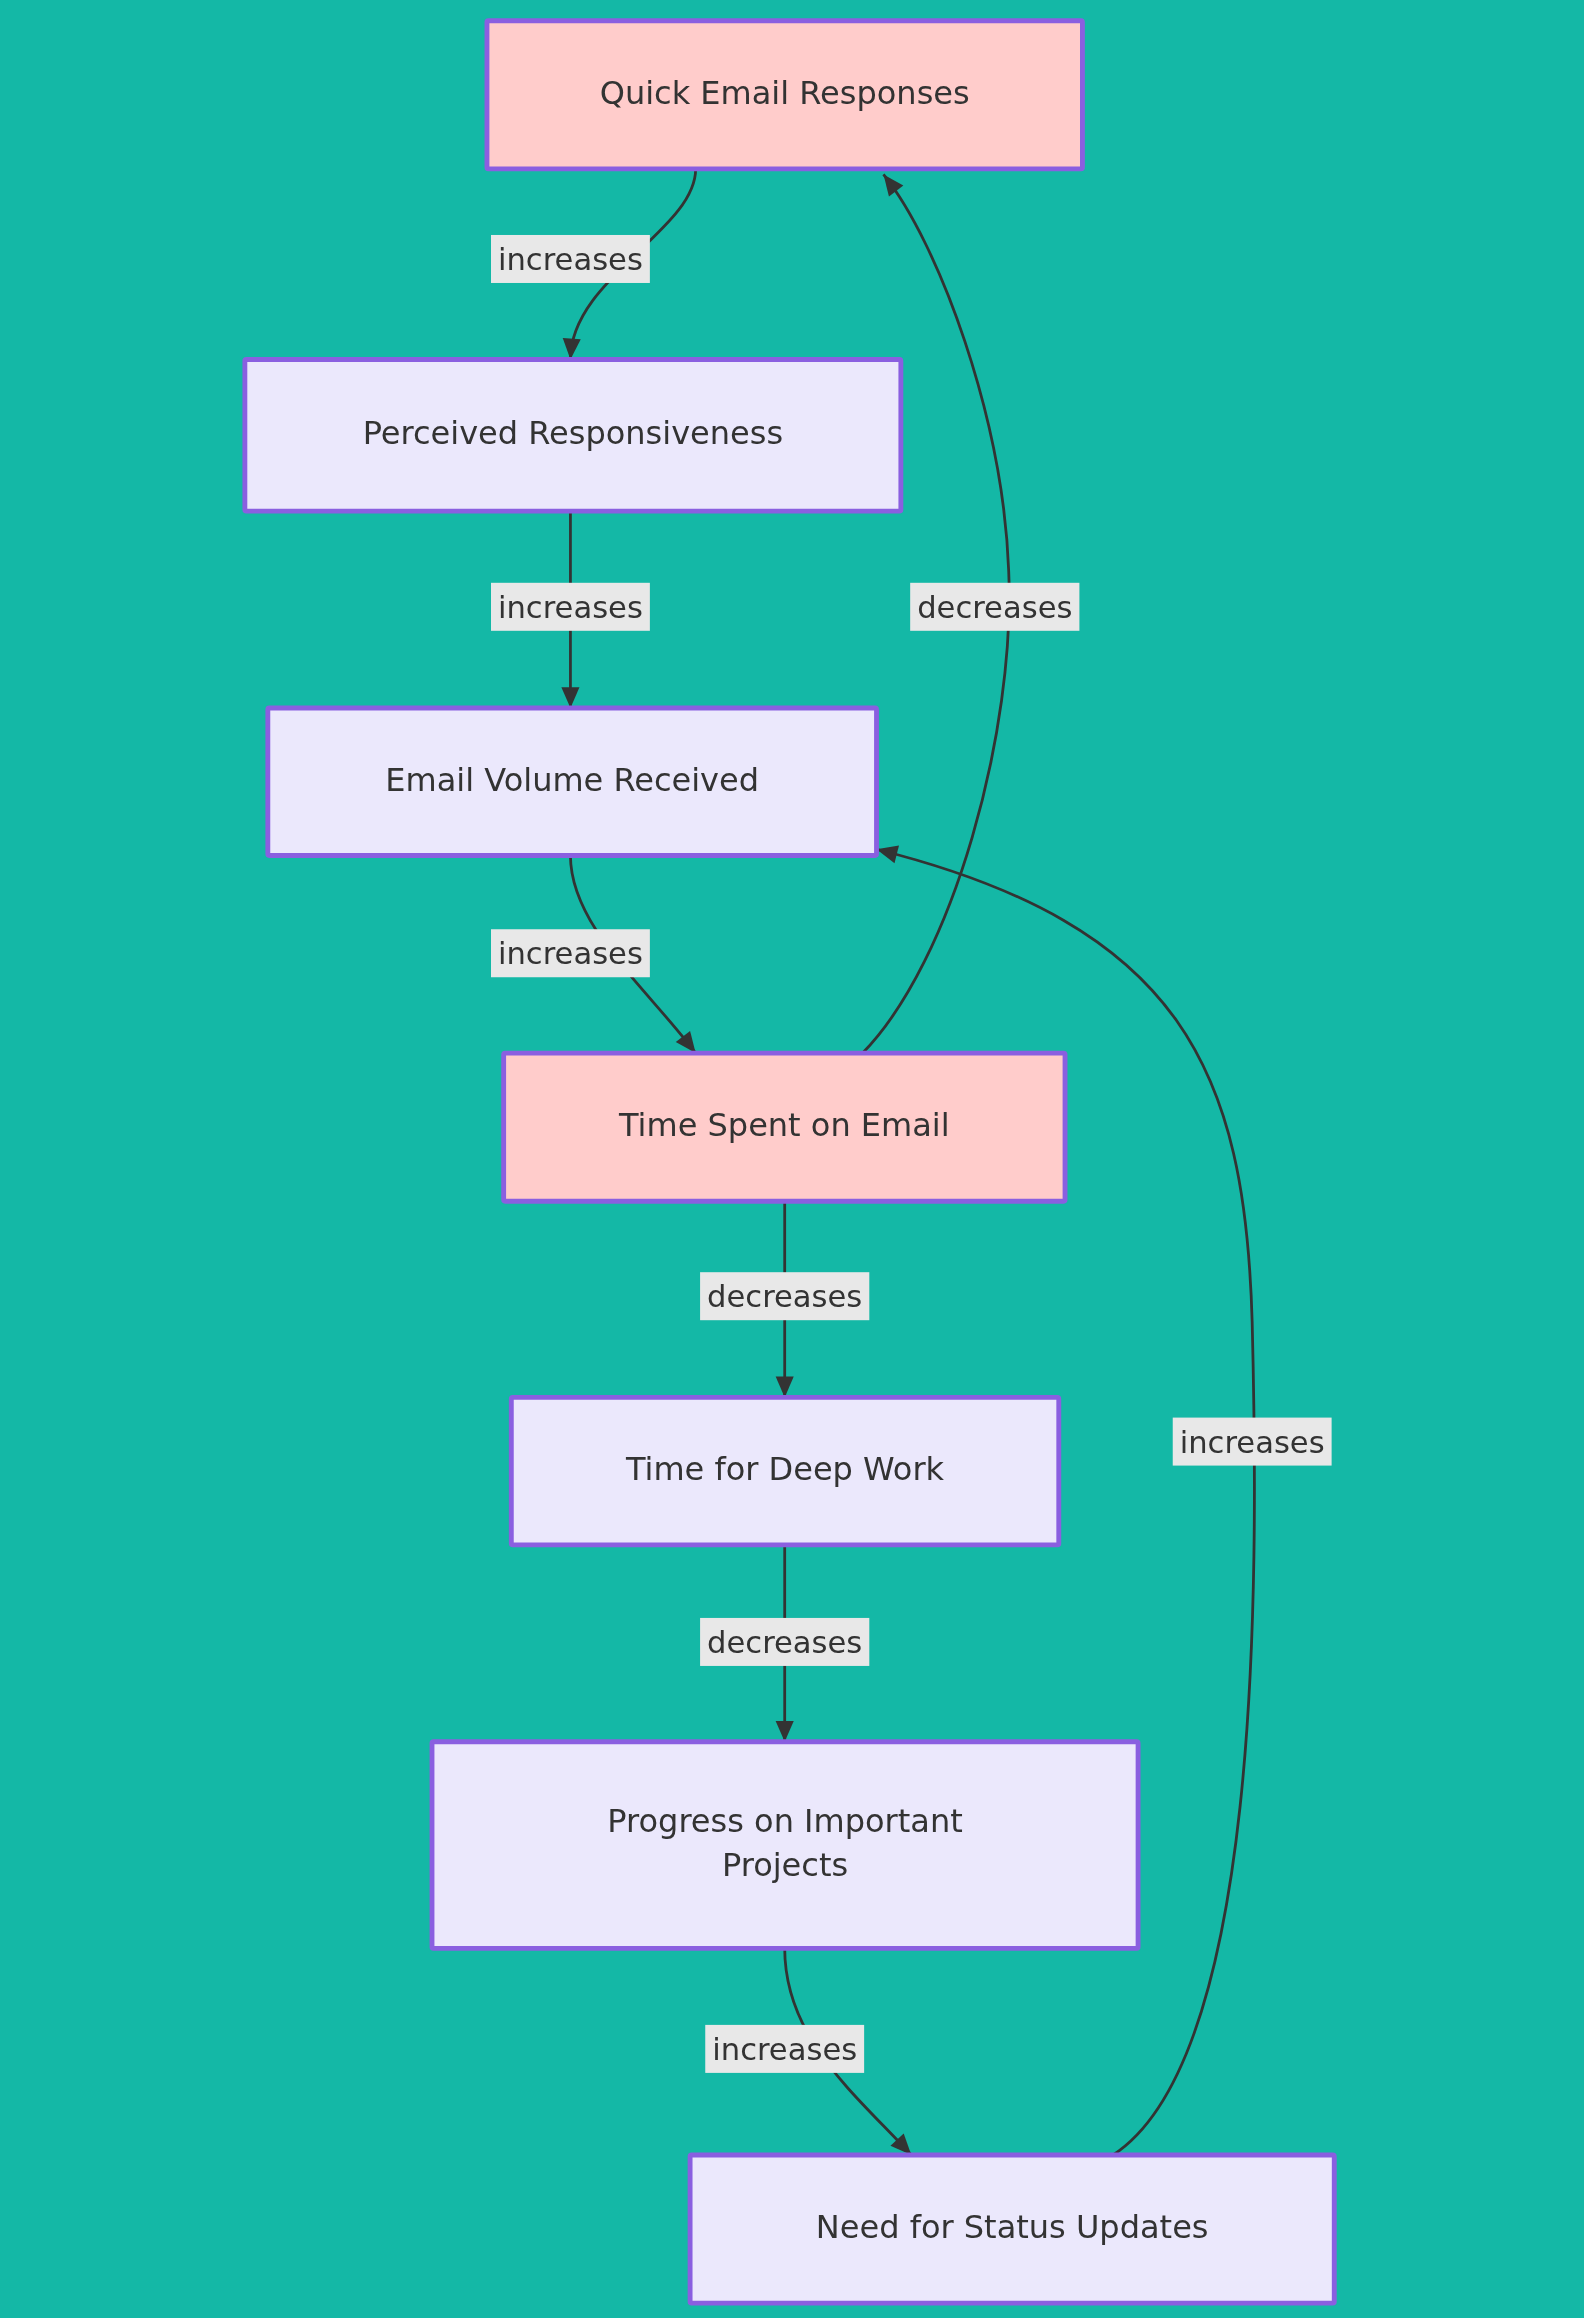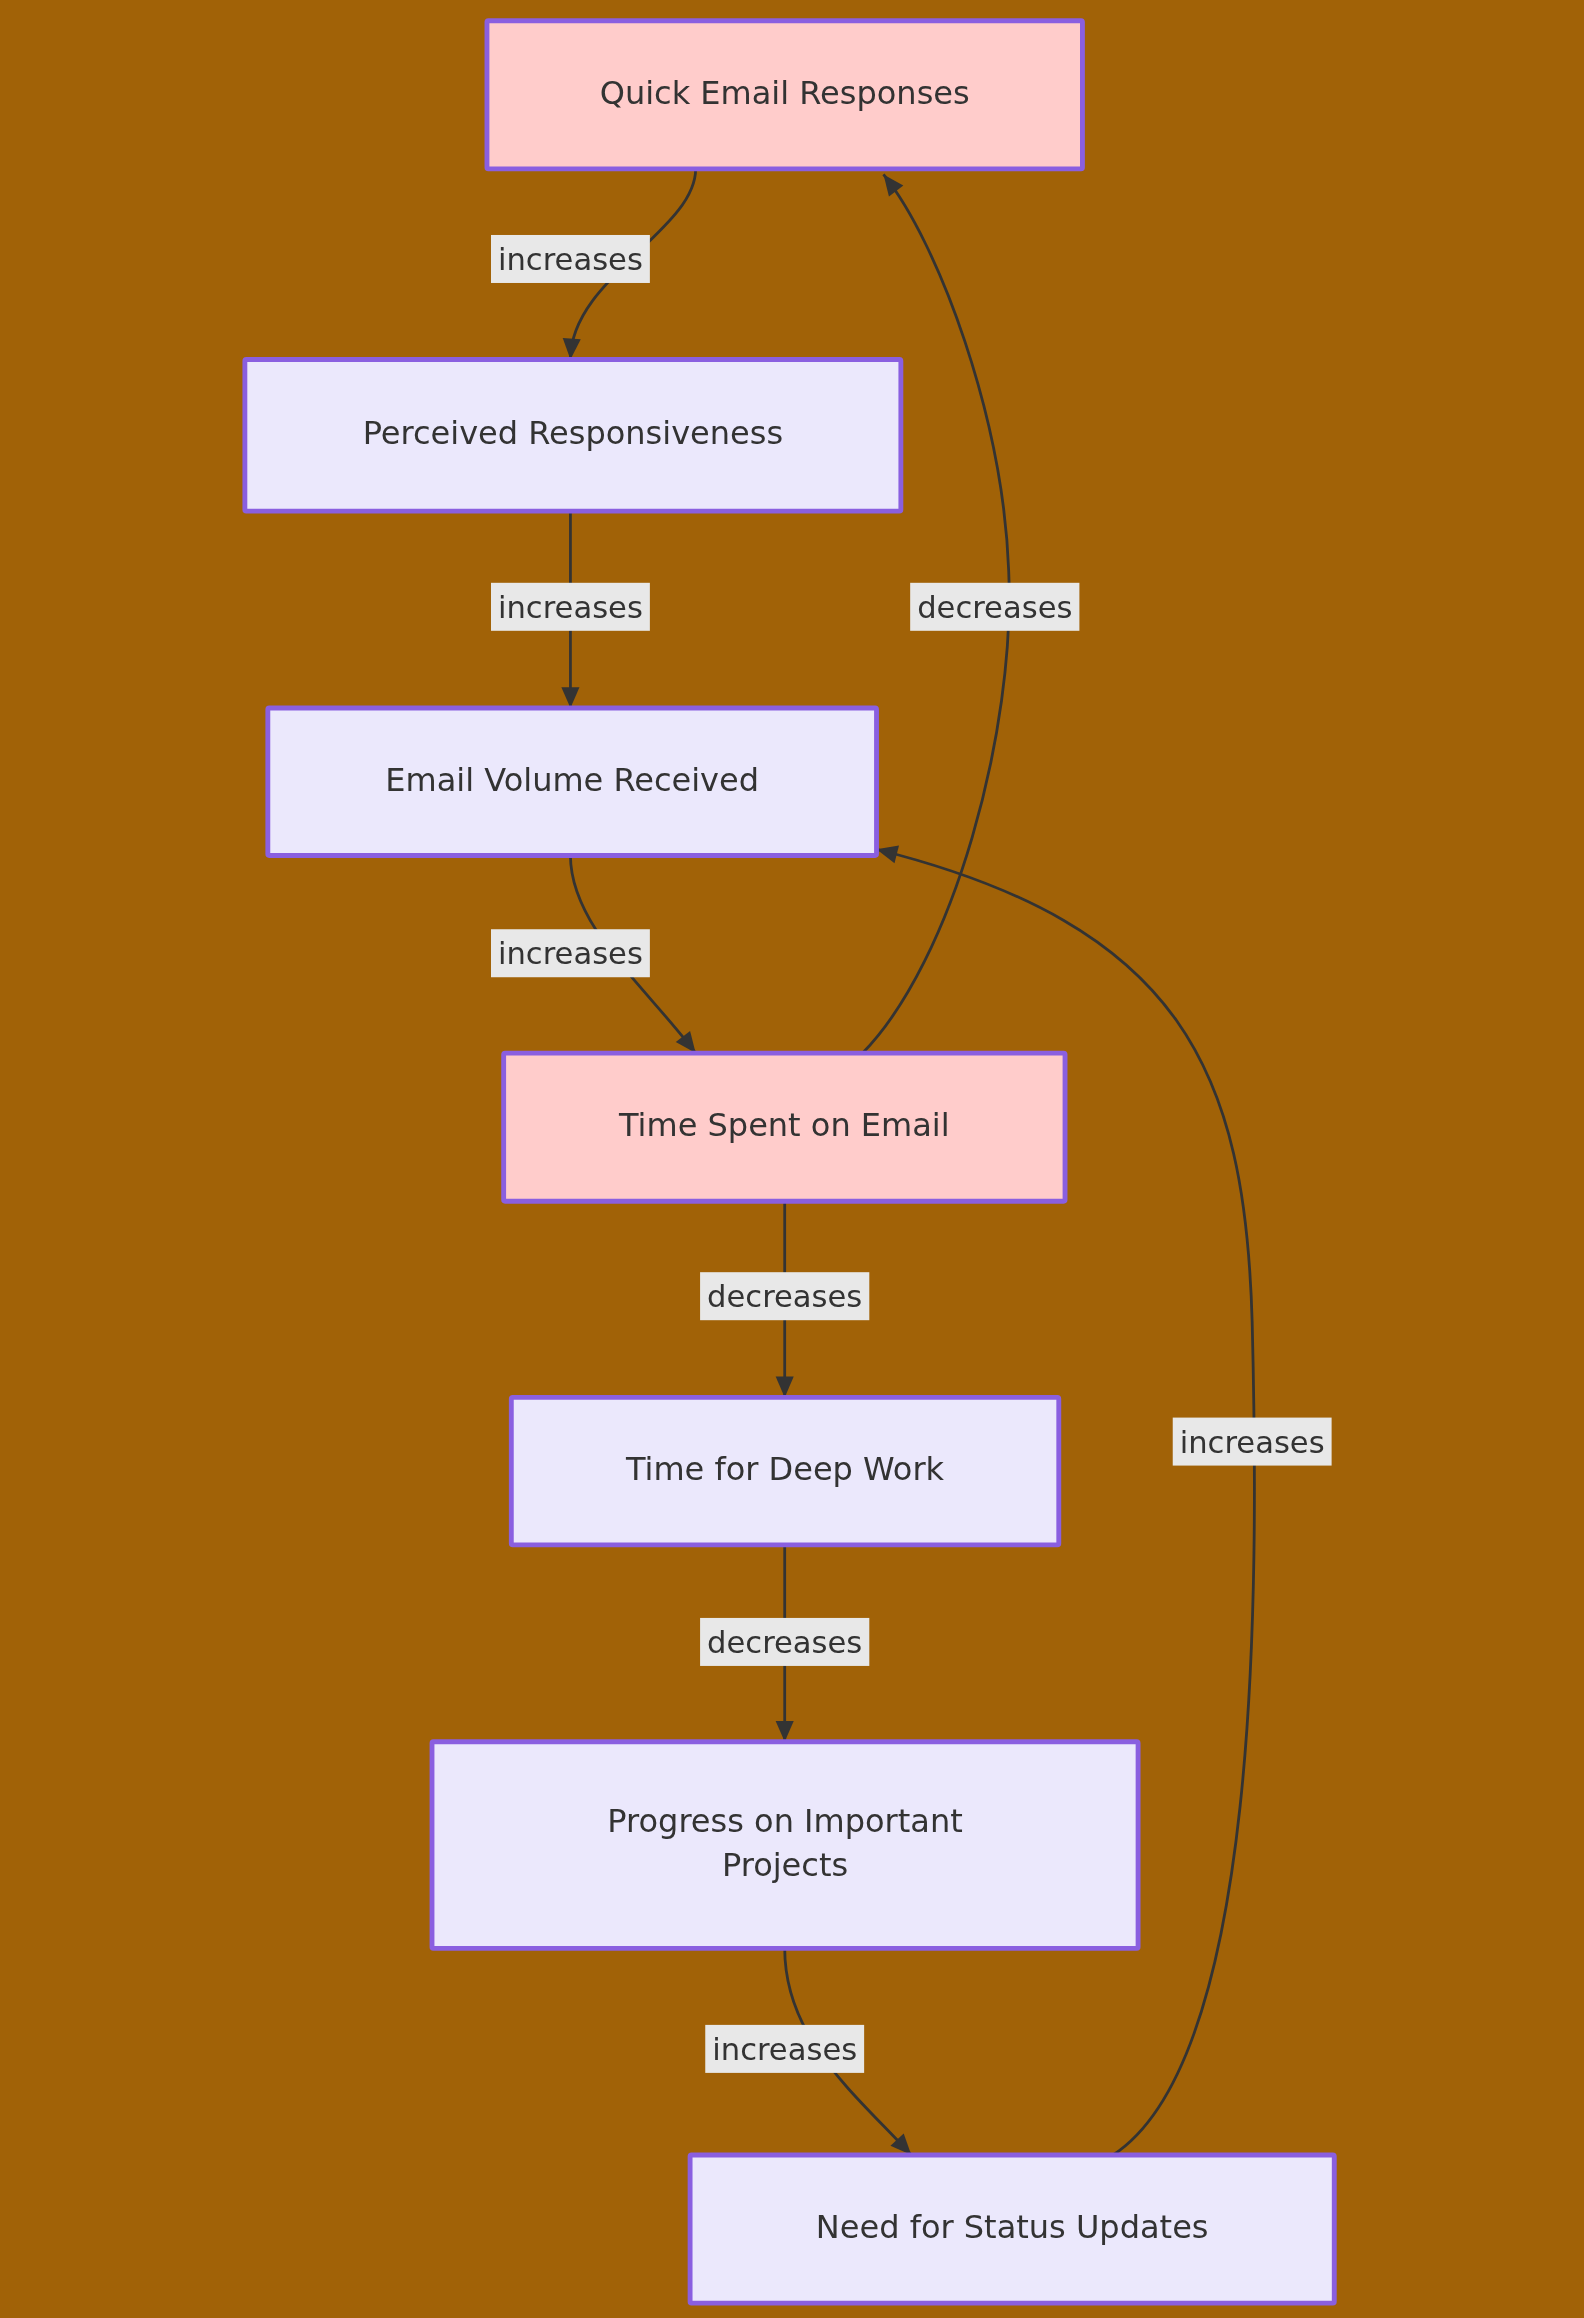--- a/index.html
+++ b/index.html
@@ -4,21 +4,21 @@
 <style>
   html, body {
     margin: 0;
     padding: 0;
     background: #ffffff;
   }
   #page {
     position: relative;
     width: 1584px;
     height: 2319px;
-    background: #a16207;
+    background: #14b8a6;
     overflow: hidden;
     font-family: "DejaVu Sans", sans-serif;
   }
   #diagram {
     position: absolute;
     inset: 0;
     width: 1584px;
     height: 2319px;
     display: block;
   }

